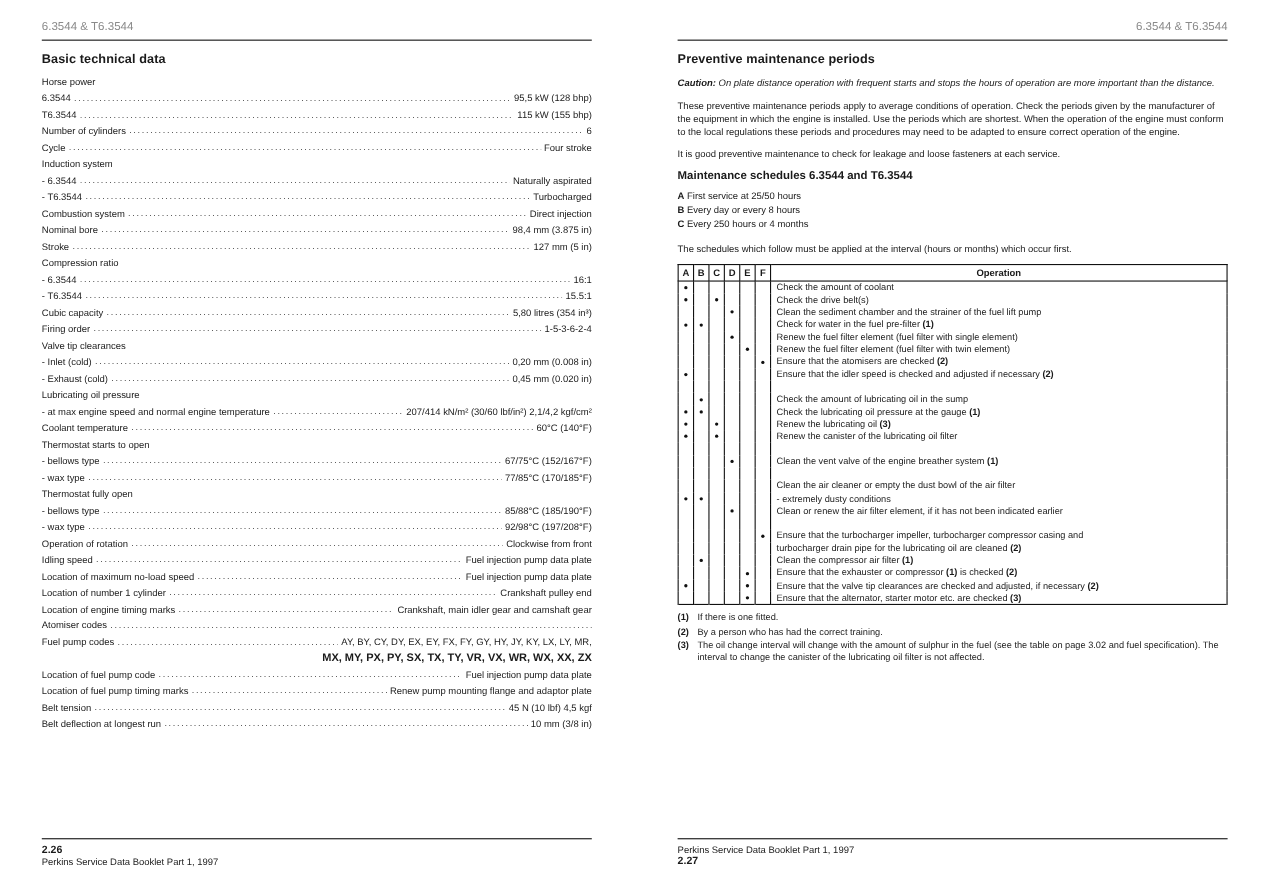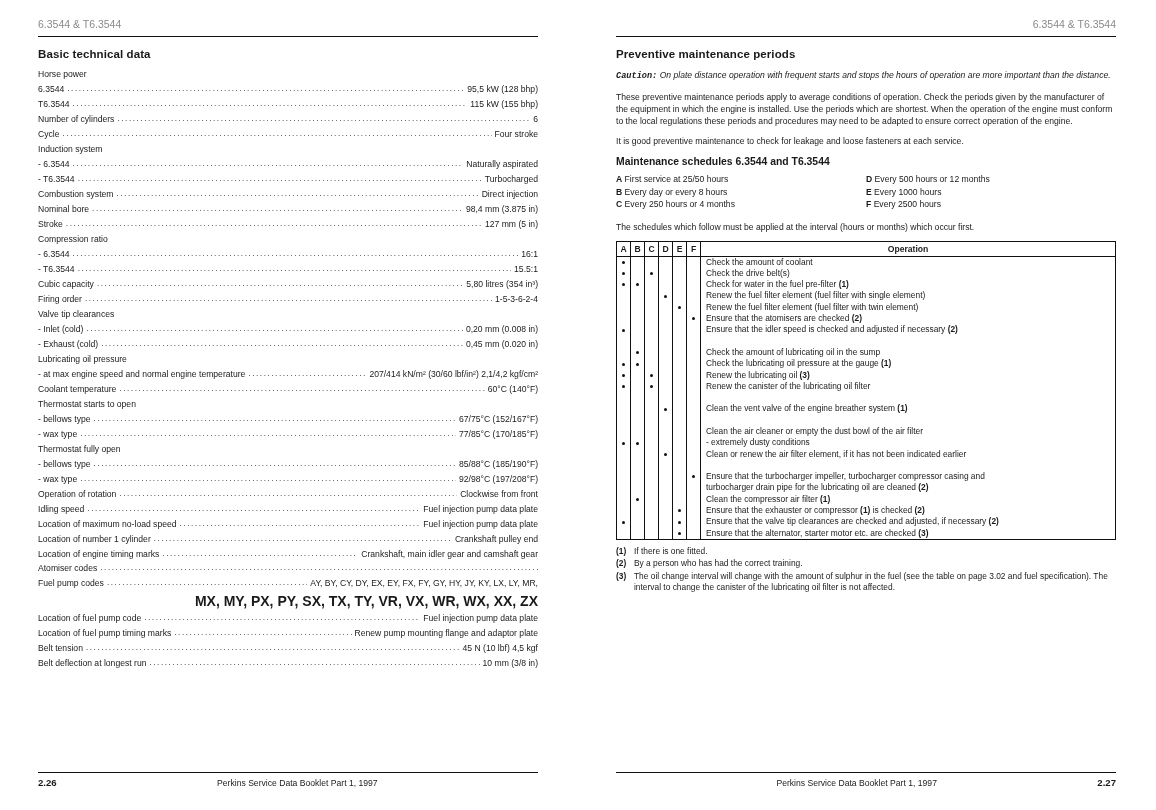--- a/index.html
+++ b/index.html
@@ -39,59 +39,59 @@
   }
   h3.sub{
     font-size:10.4px;
     font-weight:bold;
     margin:9px 0 6px 0;
   }
 
   
   .row{
     display:flex;
-    align-items:flex-start;
+    align-items:flex-end;
     font-size:8.6px;
     line-height:1.35;
     margin:0 0 3.4px 0;
     white-space:nowrap;
   }
   .row .lbl{flex:0 0 auto;padding-right:3px;}
   .row .dots{
     flex:1 1 auto;
     overflow:hidden;
     white-space:nowrap;
     letter-spacing:1.55px;
     color:#444;
     font-size:8.2px;
     transform:translateY(-1px);
   }
   .row .val{flex:0 0 auto;padding-left:3px;text-align:right;font-weight:normal;}
   .row.plain{margin-bottom:3.4px;}
   .row.plain .lbl{font-weight:normal;}
   .contline{
-    font-size:14px;
+    font-size:10px;
     text-align:right;
     font-weight:bold;
     margin:0 0 3.4px 0;
   }
 
   
   p.para{
     font-size:8.6px;
     line-height:1.4;
     margin:0 0 8px 0;
   }
   p.caution{
     font-size:8.6px;
     line-height:1.4;
     margin:0 0 9px 0;
     font-style:italic;
   }
-  p.caution b{font-style:italic;font-weight:bold;font-family:Liberation Mono, monospace;}
+  p.caution b{font-style:italic;font-weight:bold;}
 
   .sched-cols{
     display:flex;
     font-size:8.6px;
     line-height:1.45;
     margin:0 0 10px 0;
   }
   .sched-cols .col{flex:0 0 50%;}
   .sched-cols .item b{font-weight:bold;}
 
@@ -139,20 +139,21 @@
   
   .footer{
     position:absolute;
     left:38px;right:40px;
     bottom:22px;
     border-top:1.3px solid #111;
     padding-top:4px;
     display:flex;
     align-items:baseline;
     font-size:8.6px;
+    flex-direction:column;
   }
   .footer .pg{font-weight:bold;font-size:9.6px;}
   .footer .ctr{flex:1 1 auto;text-align:center;}
   .footer.right .pg{order:3;}
   .footer.right .ctr{order:1;text-align:center;}
 </style>
 </head>
 <body>
 
 <div class="page left">
@@ -368,25 +369,20 @@
   <p class="para">These preventive maintenance periods apply to average conditions of operation. Check the periods given by the manufacturer of the equipment in which the engine is installed. Use the periods which are shortest. When the operation of the engine must conform to the local regulations these periods and procedures may need to be adapted to ensure correct operation of the engine.</p>
   <p class="para">It is good preventive maintenance to check for leakage and loose fasteners at each service.</p>
 
   <h3 class="sub">Maintenance schedules 6.3544 and T6.3544</h3>
 
   <div class="sched-cols">
     <div class="col" id="sched-left">
         <div class="item"><b>A</b><span> First service at 25/50 hours</span></div>
         <div class="item"><b>B</b><span> Every day or every 8 hours</span></div>
         <div class="item"><b>C</b><span> Every 250 hours or 4 months</span></div>
-      </div>
-    <div class="col" id="sched-right">
-        <div class="item"><b>D</b><span> Every 500 hours or 12 months</span></div>
-        <div class="item"><b>E</b><span> Every 1000 hours</span></div>
-        <div class="item"><b>F</b><span> Every 2500 hours</span></div>
       </div>
   </div>
 
   <p class="para">The schedules which follow must be applied at the interval (hours or months) which occur first.</p>
 
   <table class="mt">
     <thead>
       <tr id="mt-head">
           <th class="ck">A</th>
           <th class="ck">B</th>
@@ -410,20 +406,29 @@
         <tr class="oprow">
           <td class="ck" style="border-top: none; border-bottom: none;"><span class="dot"></span></td>
           <td class="ck" style="border-top: none; border-bottom: none;"></td>
           <td class="ck" style="border-top: none; border-bottom: none;"><span class="dot"></span></td>
           <td class="ck" style="border-top: none; border-bottom: none;"></td>
           <td class="ck" style="border-top: none; border-bottom: none;"></td>
           <td class="ck" style="border-top: none; border-bottom: none;"></td>
           <td class="opcol" style="border-top: none; border-bottom: none;">Check the drive belt(s)</td>
         </tr>
         <tr class="oprow">
+          <td class="ck" style="border-top: none; border-bottom: none;"></td>
+          <td class="ck" style="border-top: none; border-bottom: none;"></td>
+          <td class="ck" style="border-top: none; border-bottom: none;"></td>
+          <td class="ck" style="border-top: none; border-bottom: none;"><span class="dot"></span></td>
+          <td class="ck" style="border-top: none; border-bottom: none;"></td>
+          <td class="ck" style="border-top: none; border-bottom: none;"></td>
+          <td class="opcol" style="border-top: none; border-bottom: none;">Clean the sediment chamber and the strainer of the fuel lift pump</td>
+        </tr>
+        <tr class="oprow">
           <td class="ck" style="border-top: none; border-bottom: none;"><span class="dot"></span></td>
           <td class="ck" style="border-top: none; border-bottom: none;"><span class="dot"></span></td>
           <td class="ck" style="border-top: none; border-bottom: none;"></td>
           <td class="ck" style="border-top: none; border-bottom: none;"></td>
           <td class="ck" style="border-top: none; border-bottom: none;"></td>
           <td class="ck" style="border-top: none; border-bottom: none;"></td>
           <td class="opcol" style="border-top: none; border-bottom: none;">Check for water in the fuel pre-filter <b>(1)</b></td>
         </tr>
         <tr class="oprow">
           <td class="ck" style="border-top: none; border-bottom: none;"></td>

